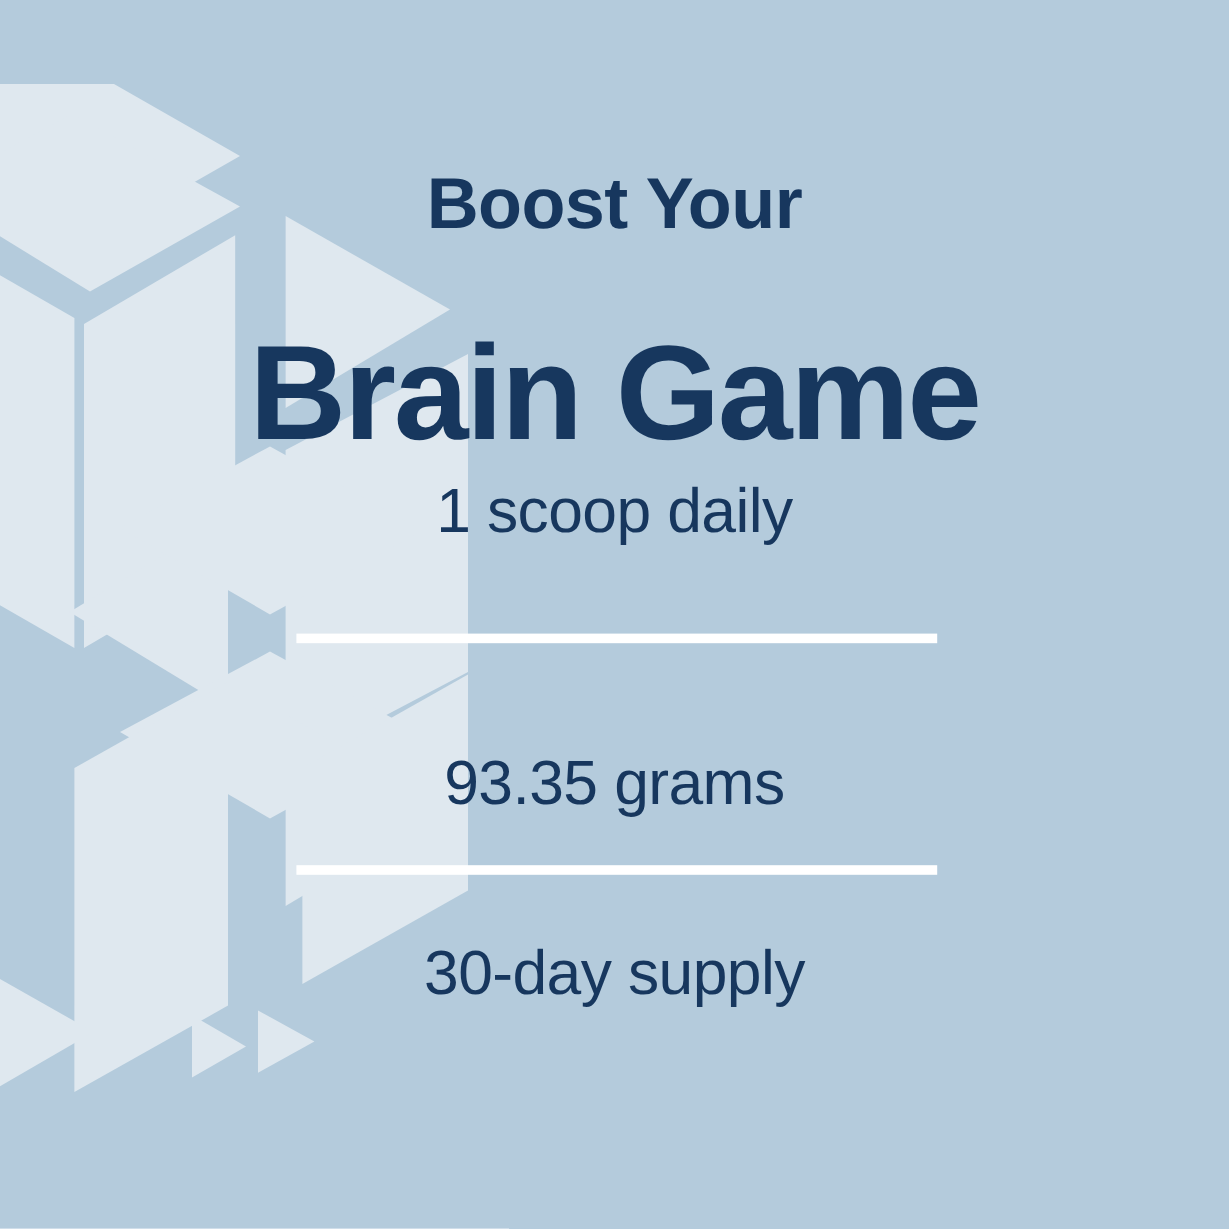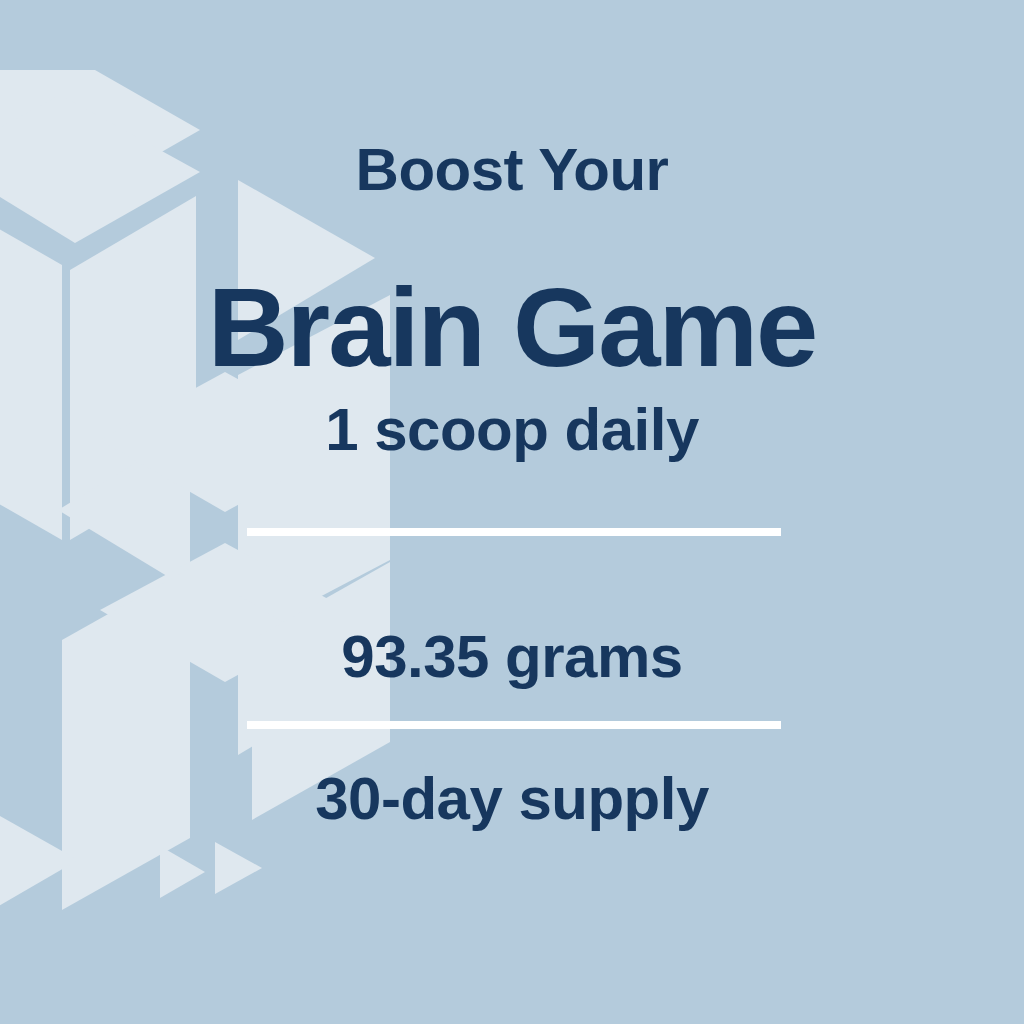--- a/index.html
+++ b/index.html
@@ -68,30 +68,30 @@
     color: #17375e;
     white-space: nowrap;
     margin-top: 44px;
   }
 
   .spec-line {
     position: absolute;
     left: 0;
     width: 1024px;
     text-align: center;
-    font-size: 60px;
+    font-size: 52px;
     line-height: 1;
-    font-weight: 700;
+    font-weight: 400;
     letter-spacing: -0.5px;
     color: #17375e;
     white-space: nowrap;
   }
   .spec-1 { top: 400px; }
   .spec-2 { top: 627px; }
-  .spec-3 { top: 769px; }
+  .spec-3 { top: 785px; }
 
   .divider {
     position: absolute;
     left: 247px;
     width: 534px;
     height: 8px;
     background: #ffffff;
   }
   .divider-1 { top: 528px; }
   .divider-2 { top: 721px; }

